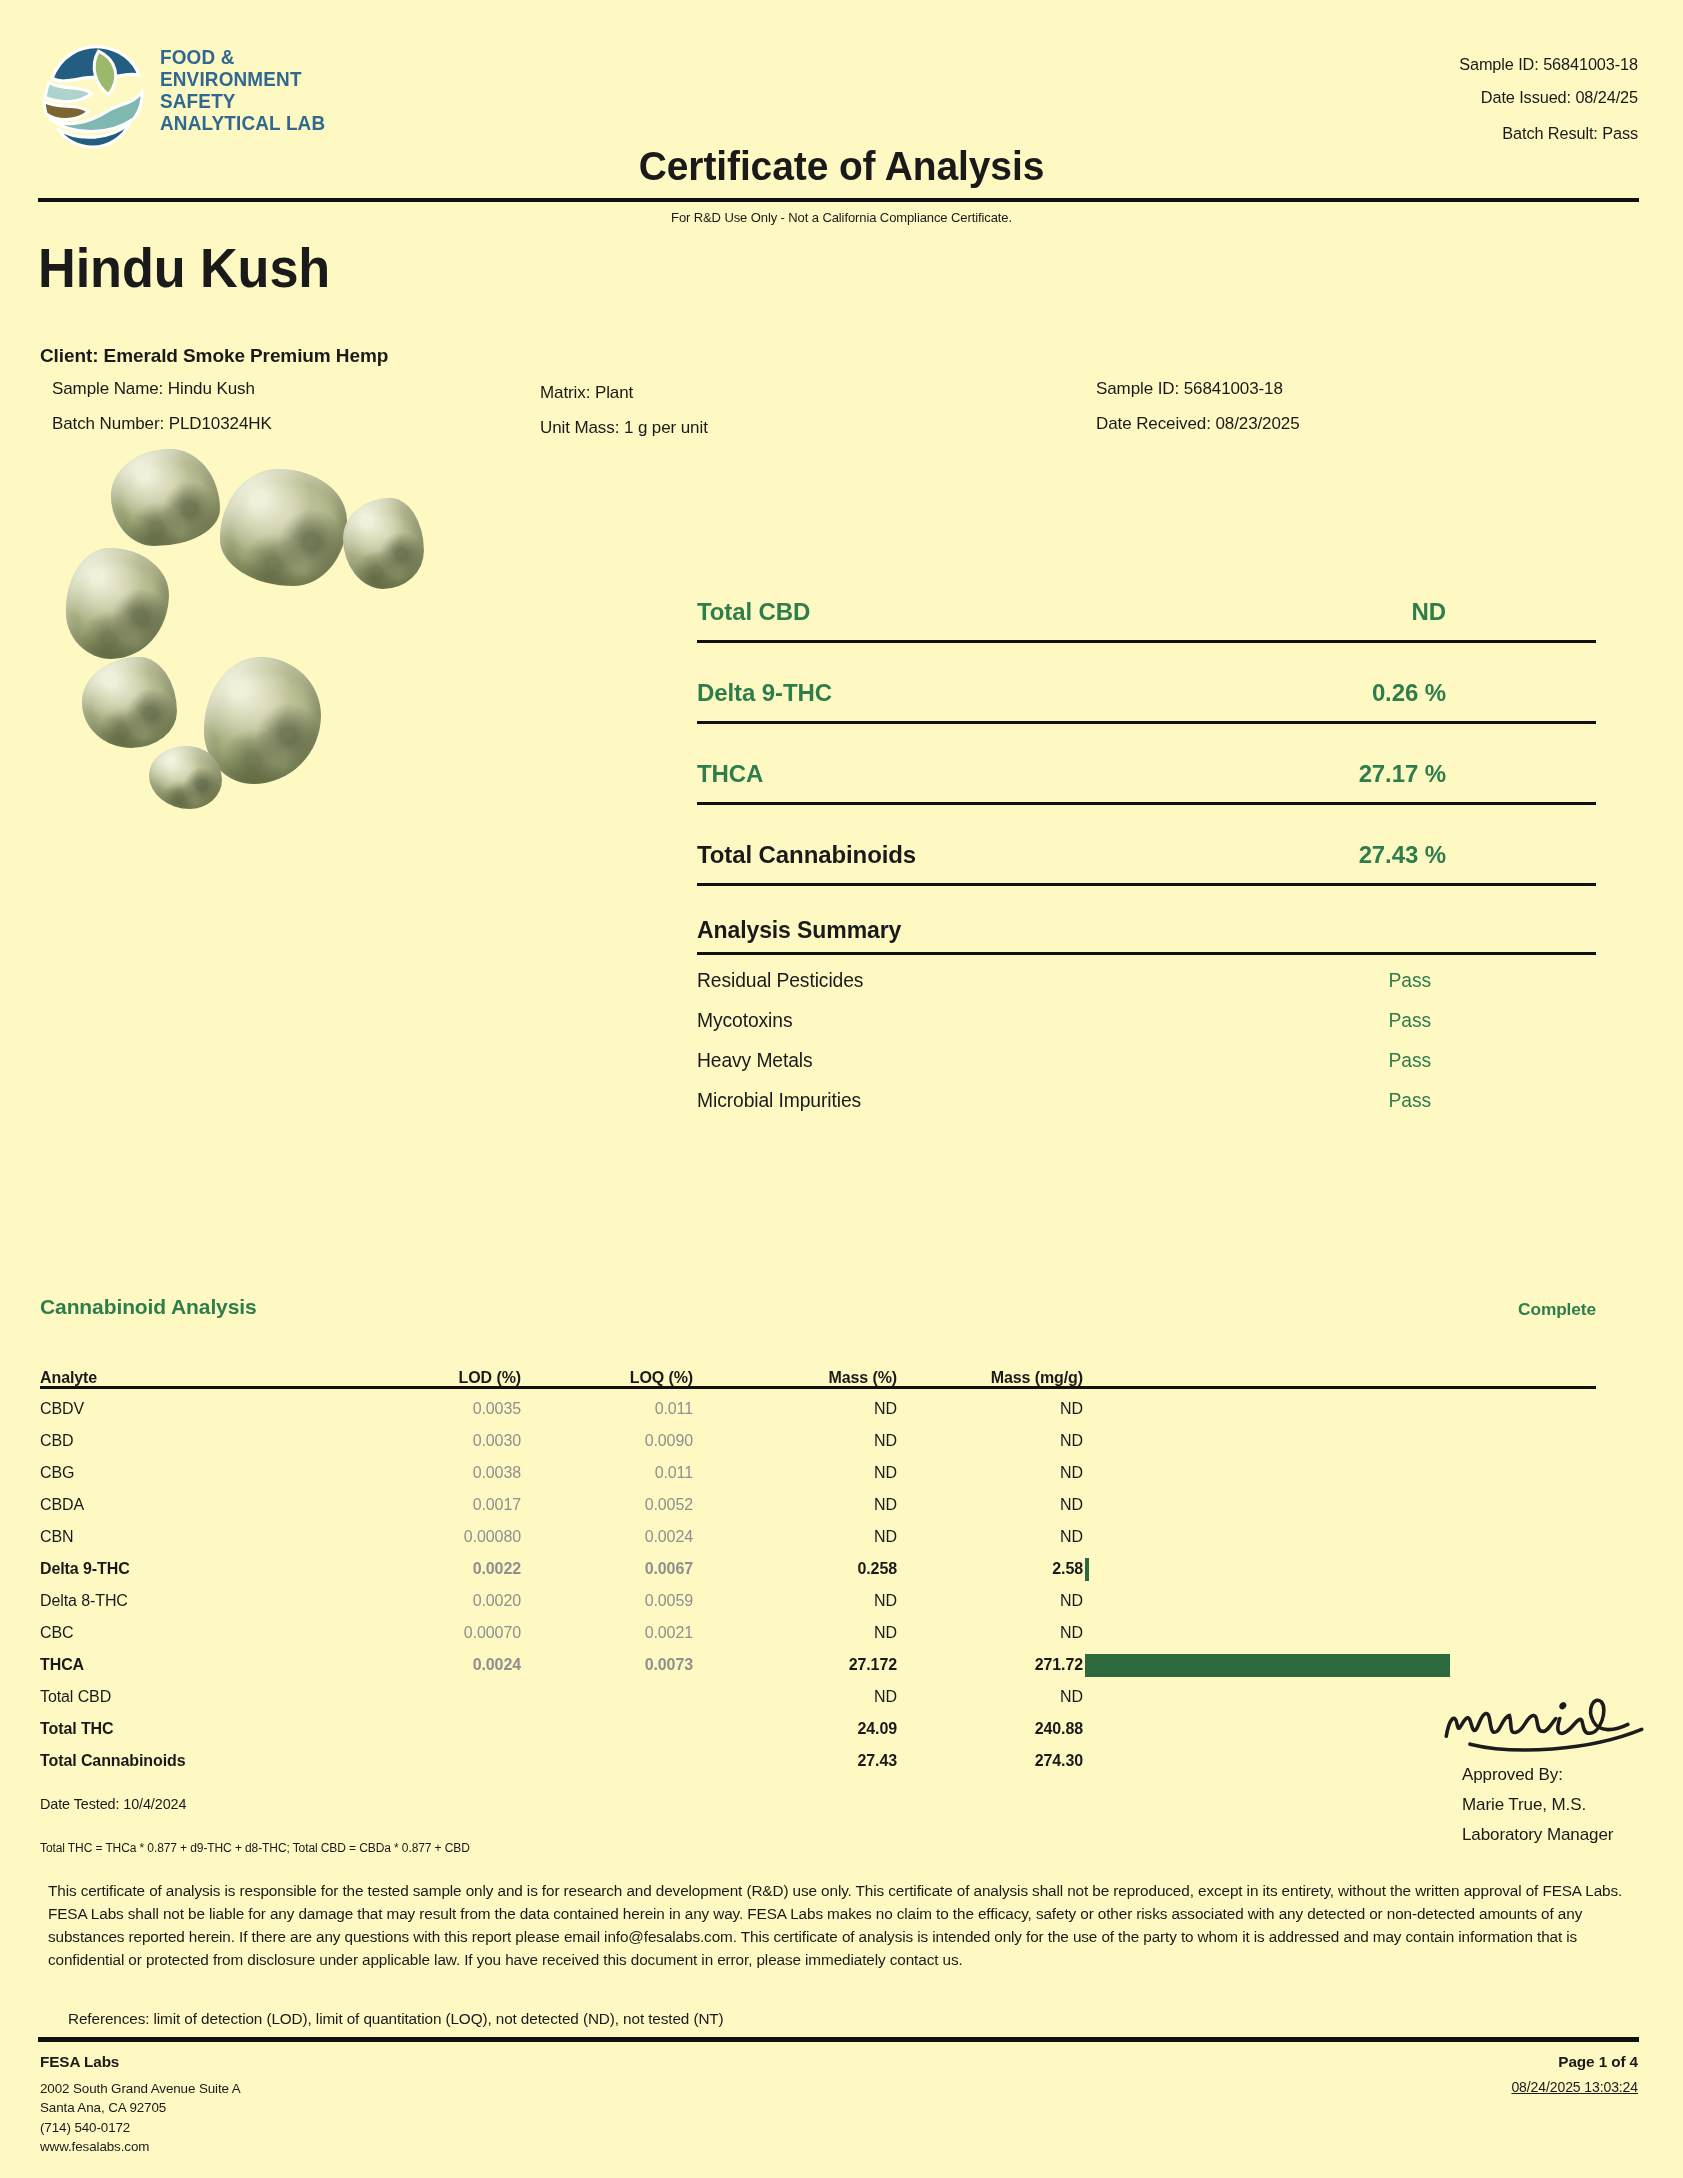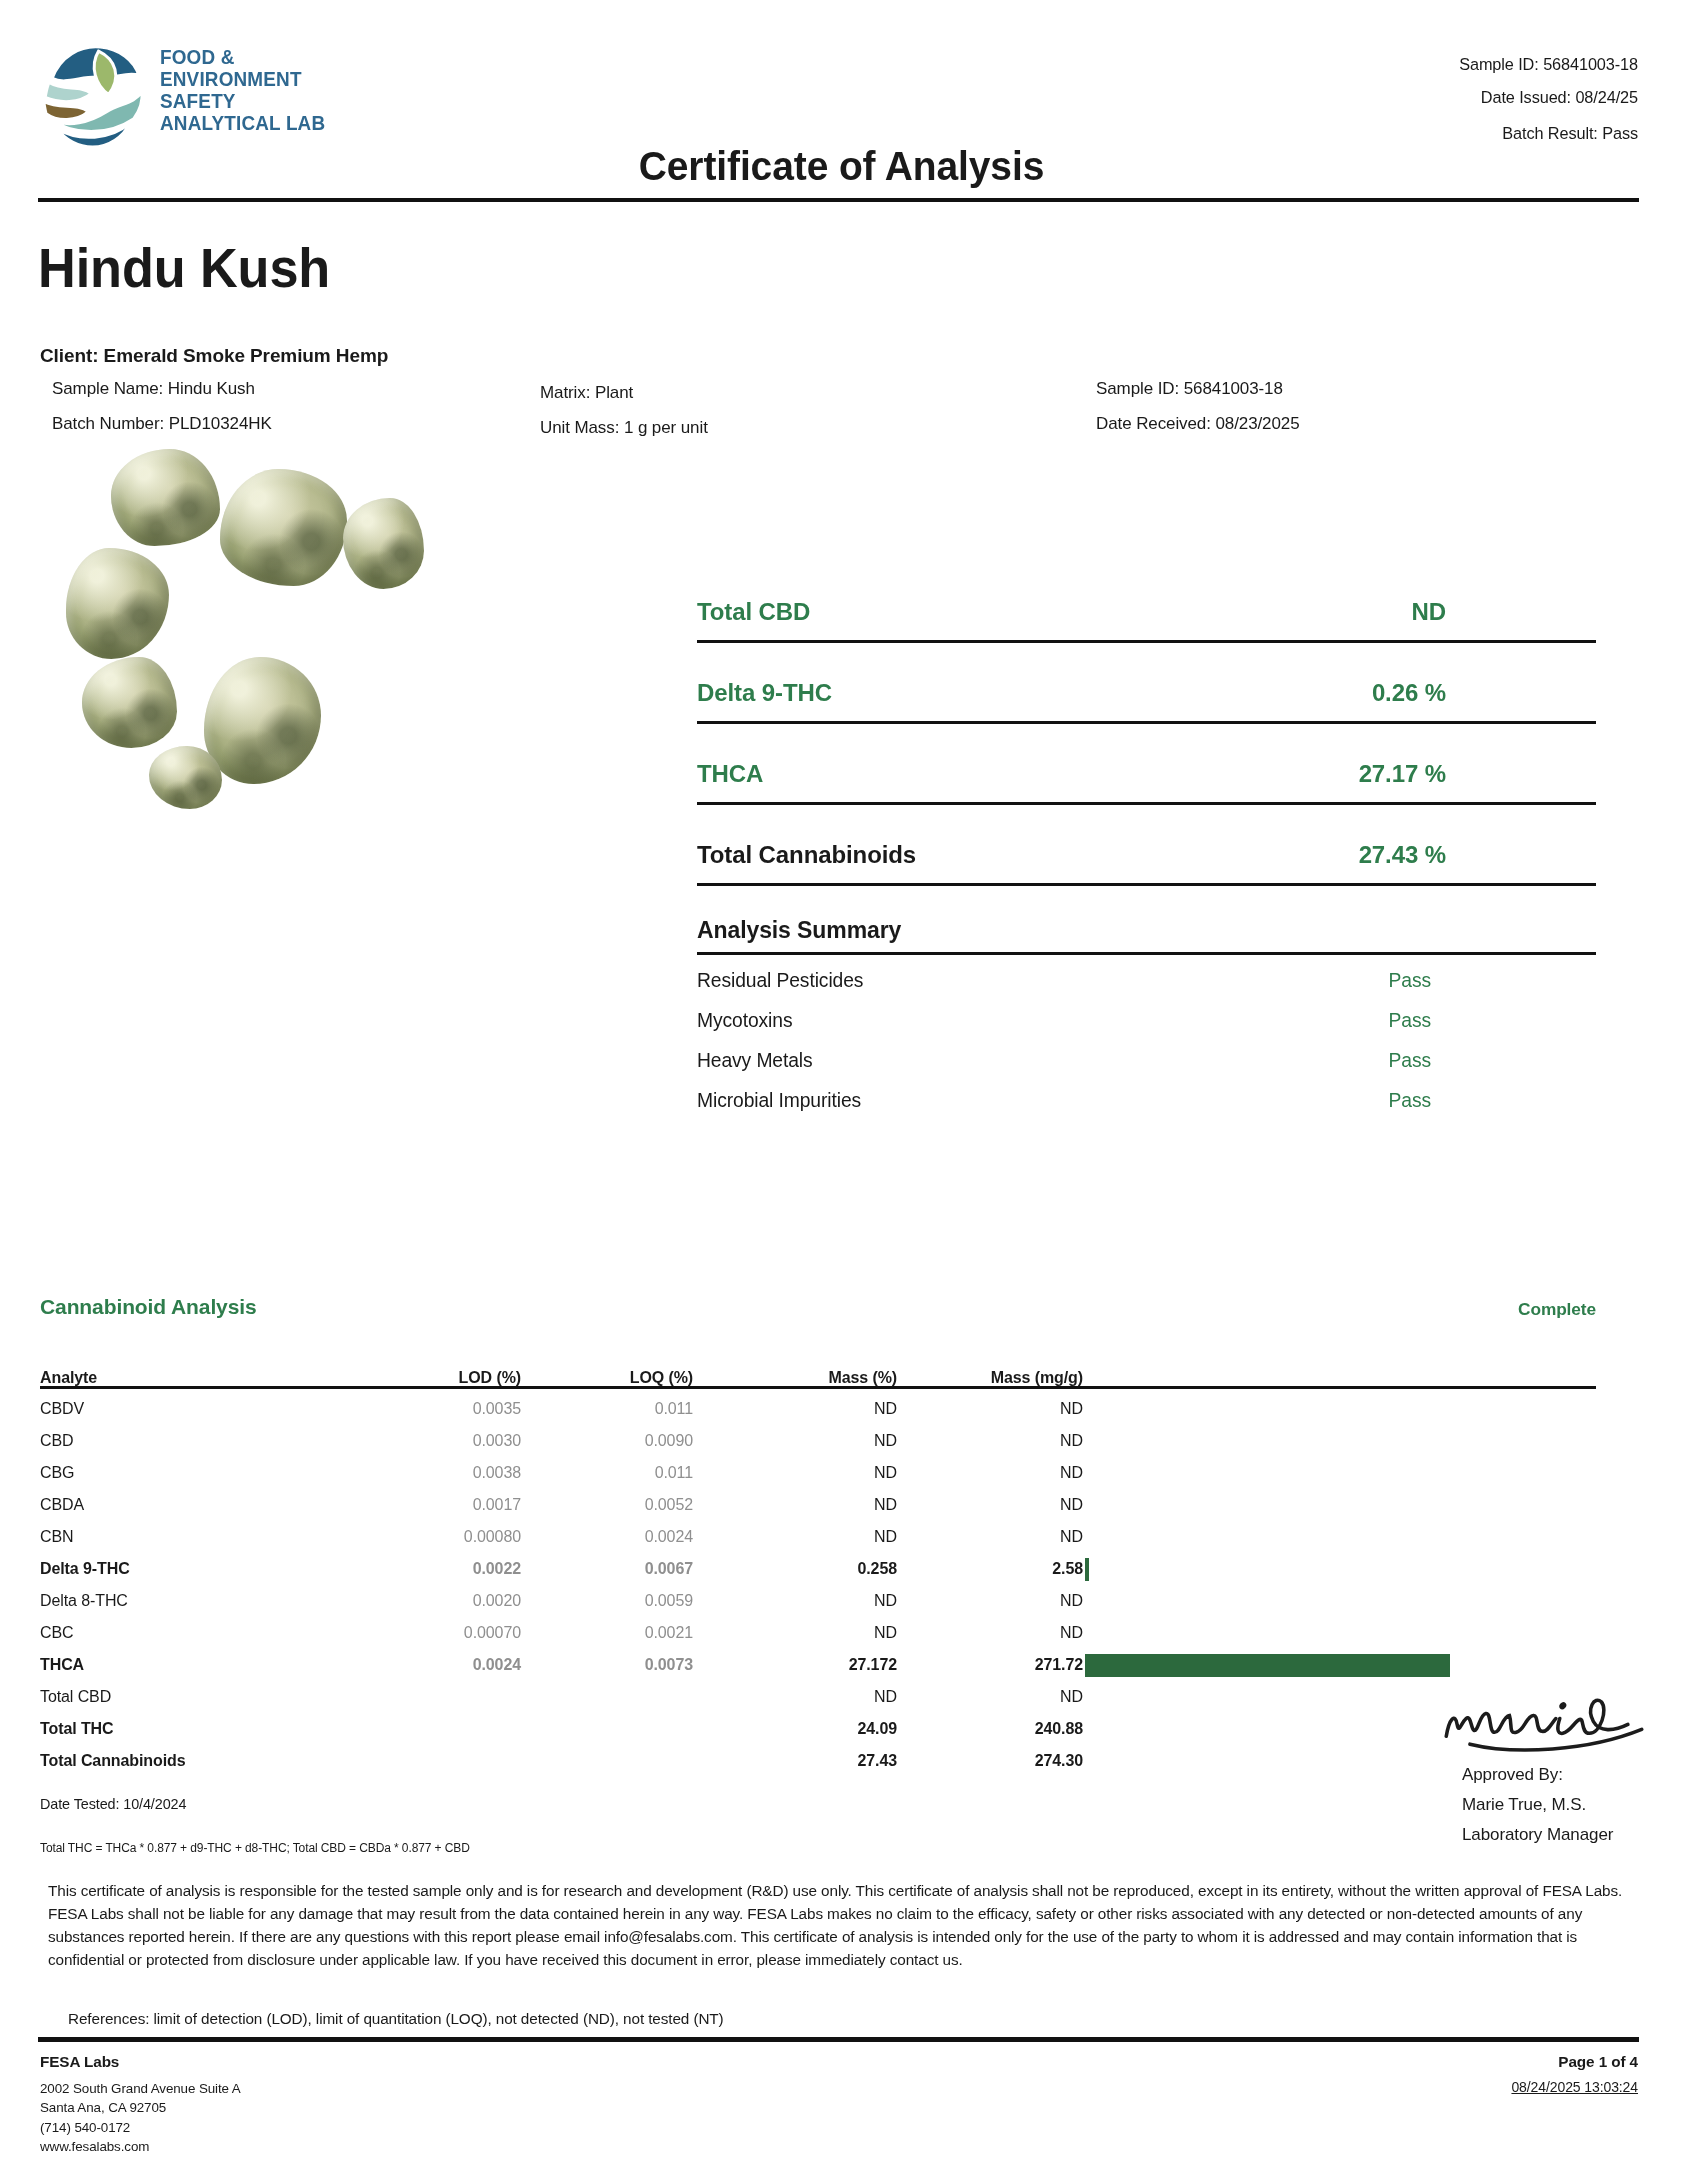--- a/index.html
+++ b/index.html
@@ -5,21 +5,21 @@
   :root{
     --green:#2e7d4c;
     --bar-green:#2c693d;
     --logo-blue:#2f6890;
     --ink:#1a1a1a;
     --gray:#8f8f8f;
   }
   *{margin:0;padding:0;box-sizing:border-box;}
   html,body{background:#e8e8e8;}
   .page{
-    position:relative;width:1683px;height:2178px;margin:0 auto;background:#ffffff;
+    position:relative;width:1683px;height:2178px;margin:0 auto;background:#fef9c3;
     font-family:"Liberation Sans", sans-serif;color:var(--ink);overflow:hidden;
     letter-spacing:-0.1px;
   }
   .abs{position:absolute;}
 
   
   .logo-wrap{left:38px;top:40px;width:111px;height:111px;}
   .logo-text{left:160px;top:46px;font-size:21px;font-weight:700;line-height:22px;
     color:var(--logo-blue);transform:scaleX(.9);transform-origin:left top;white-space:pre-line;letter-spacing:0.2px;}
   .doc-title{left:0;top:143px;width:1683px;text-align:center;font-size:41px;font-weight:700;
@@ -122,20 +122,21 @@
       <path d="M19 88 C40 101 73 99 91 82 C85 96 70 106 54 106 C40 106 27 99 19 88 Z" fill="#235e82" stroke="#fff" stroke-width="3"></path>
     </svg>
   </div>
   <div class="abs logo-text" data-name="lab-logo-wordmark">FOOD &amp;
 ENVIRONMENT
 SAFETY
 ANALYTICAL LAB</div>
 
   <div class="abs doc-title" data-name="document-title">Certificate of Analysis</div>
   <div class="abs head-rule" data-name="header-divider"></div>
+  <div class="abs doc-subtitle" data-name="document-subtitle">For R&amp;D Use Only - Not a California Compliance Certificate.</div>
 
   <div class="abs head-right" data-name="header-meta">
     <div data-name="header-sample-id">Sample ID: 56841003-18</div>
     <div data-name="header-date-issued">Date Issued: 08/24/25</div>
     <div class="gap" data-name="spacer"></div>
     <div data-name="header-batch-result">Batch Result: Pass</div>
   </div>
 
   <div class="abs strain-title" data-name="strain-name">Hindu Kush</div>
   <div class="abs client-line" data-name="client-name">Client: Emerald Smoke Premium Hemp</div>

